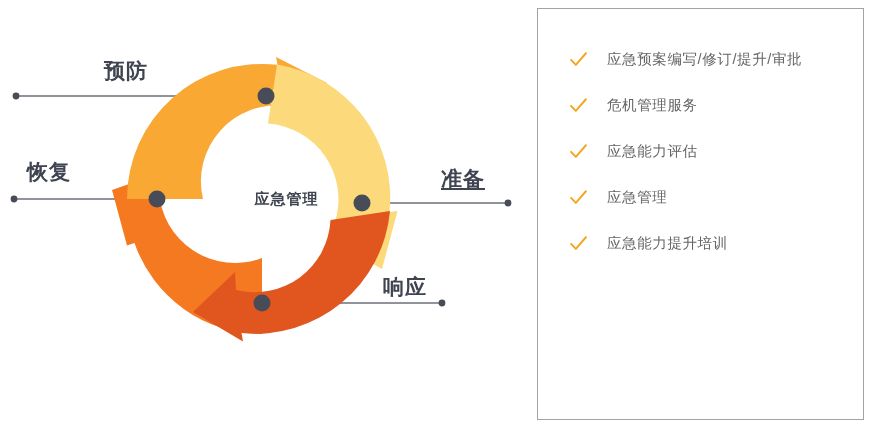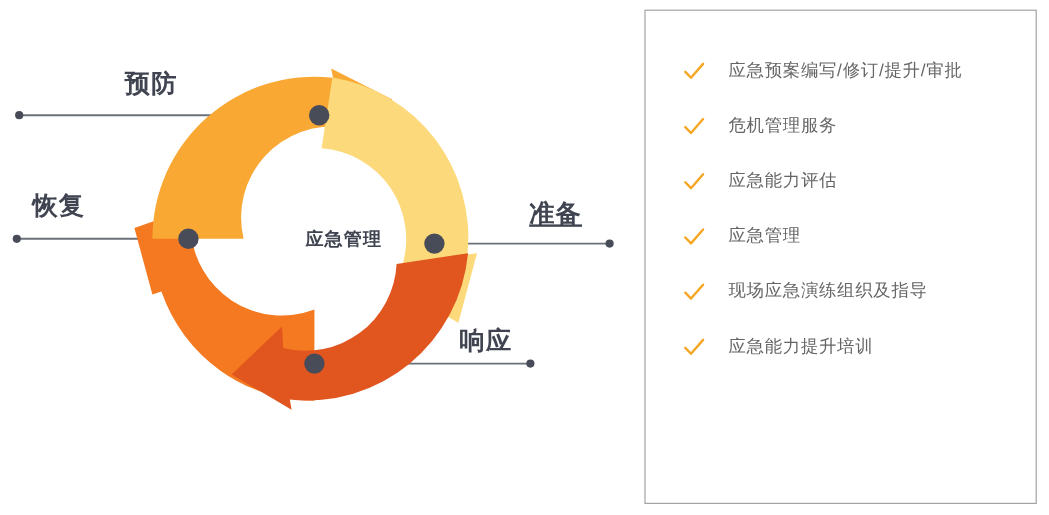--- a/index.html
+++ b/index.html
@@ -42,21 +42,21 @@
     font-size: 21px;
     font-weight: bold;
     color: #3f4450;
     letter-spacing: 1px;
     white-space: nowrap;
     line-height: 1;
   }
   #label-prevention { left: 104px; top: 60px; }
   #label-recovery   { left: 27px;  top: 161px; }
   #label-preparation{ left: 441px; top: 168px; text-decoration: underline; }
-  #label-response   { left: 383px; top: 276px; font-family: Liberation Mono, monospace; }
+  #label-response   { left: 383px; top: 276px; }
 
   #center-label {
     position: absolute;
     left: 0;
     top: 190px;
     width: 525px;
     text-align: center;
     font-size: 15px;
     font-weight: bold;
     color: #3f4450;
@@ -214,26 +214,20 @@
         <span class="service-text">应急能力评估</span>
       </li>
 
       <li class="service-item">
         <svg class="check-icon" viewBox="0 0 20 20">
           <path d="M2.2 10.4 L7.2 15.6 L17.8 3.4" fill="none" stroke="#f5a623" stroke-width="2.1" stroke-linecap="round" stroke-linejoin="round"></path>
         </svg>
         <span class="service-text">应急管理</span>
       </li>
 
-      <li class="service-item">
-        <svg class="check-icon" viewBox="0 0 20 20">
-          <path d="M2.2 10.4 L7.2 15.6 L17.8 3.4" fill="none" stroke="#f5a623" stroke-width="2.1" stroke-linecap="round" stroke-linejoin="round"></path>
-        </svg>
-        <span class="service-text">现场应急演练组织及指导</span>
-      </li>
 
       <li class="service-item">
         <svg class="check-icon" viewBox="0 0 20 20">
           <path d="M2.2 10.4 L7.2 15.6 L17.8 3.4" fill="none" stroke="#f5a623" stroke-width="2.1" stroke-linecap="round" stroke-linejoin="round"></path>
         </svg>
         <span class="service-text">应急能力提升培训</span>
       </li>
 
 
 

